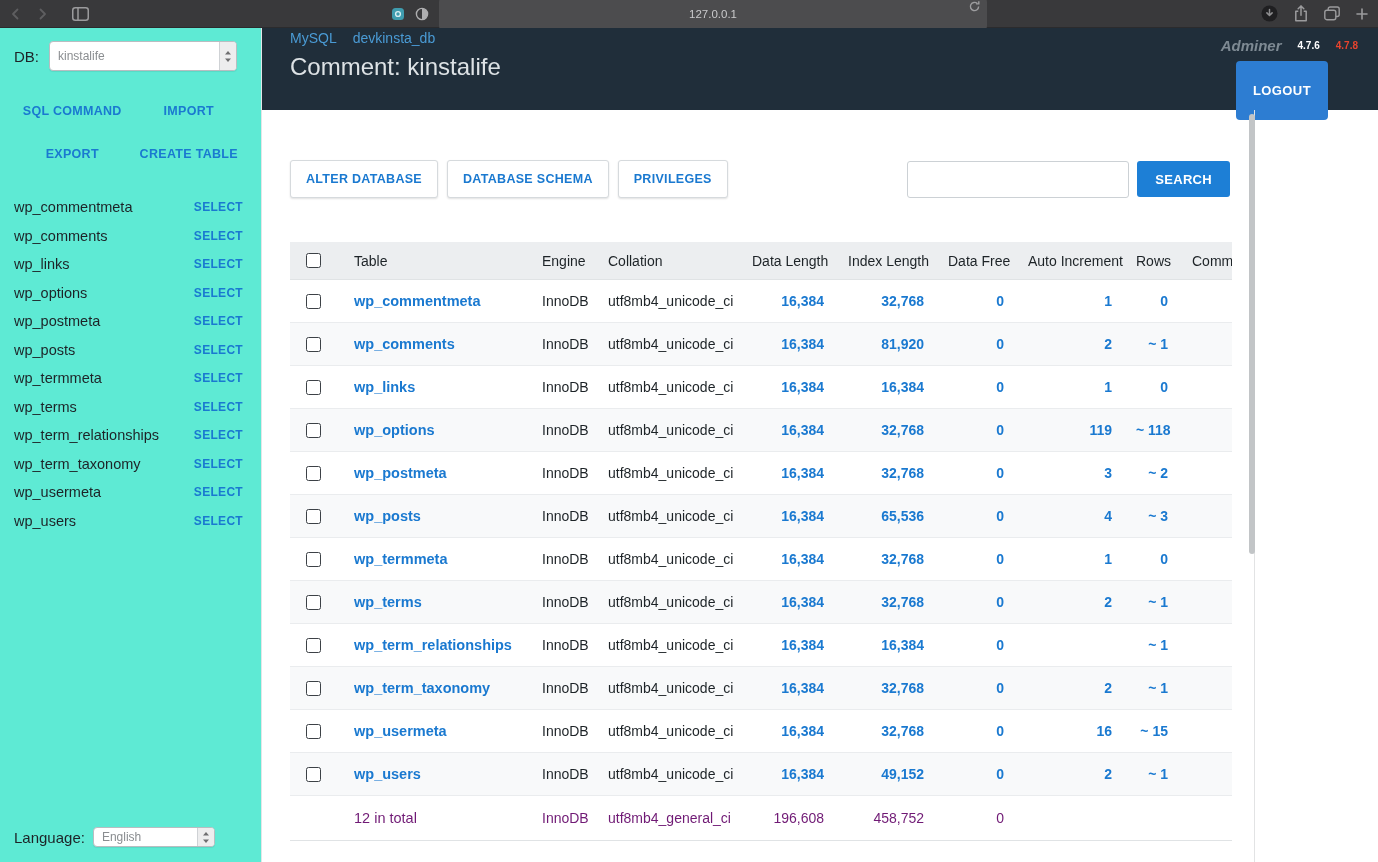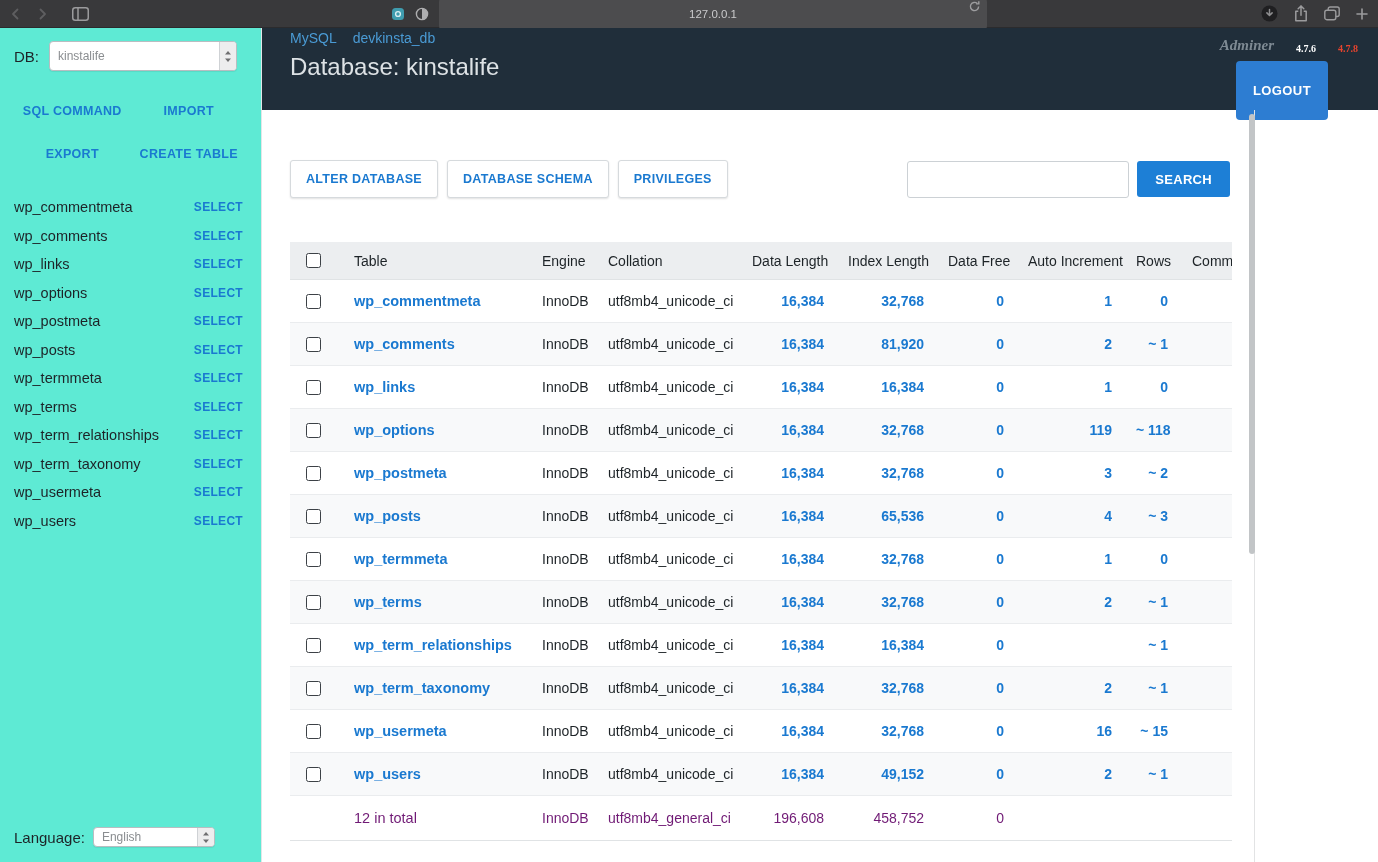--- a/index.html
+++ b/index.html
@@ -48,21 +48,21 @@
 
   
   .main { flex:1; min-width:0; position:relative; display:flex; flex-direction:column; background:#fff; }
   .page-header { flex:0 0 82px; height:82px; background:#202e3a; display:flex;
     justify-content:space-between; padding-left:28px; }
   .ph-left { padding-top:2px; }
   .bc { display:flex; gap:16px; font-size:14px; }
   .bc-link { color:#4a9bd5; cursor:pointer; text-decoration:none; }
   .page-title { margin-top:7px; font-size:24px; font-weight:400; color:#dde2e5; }
   .ph-right { display:flex; flex-direction:column; align-items:flex-end; padding:9px 20px 0 0; }
-  .brand-line { display:flex; align-items:flex-end; gap:22px;font-family:Liberation Serif, serif; }
+  .brand-line { display:flex; align-items:center; gap:16px; }
   .brand { font-style:italic; font-weight:700; font-size:15px; color:#7e8a93; }
   .ver { font-size:10px; font-weight:700; color:#ffffff; }
   .newver { font-size:10px; font-weight:700; color:#e8442e; cursor:pointer; }
   .logout-btn { margin-top:7px; margin-right:30px; background:#2d7dd2; color:#fff; border:none;
     border-radius:4px; font-size:13px; font-weight:700; letter-spacing:.4px; padding:22px 17px;
     cursor:pointer; font-family:inherit; }
 
   .content { flex:1; padding:50px 0 0 28px; }
   .toolbar { display:flex; align-items:center; width:940px; }
   .btn { background:#fff; border:1px solid #d6dadd; border-radius:3px; padding:11px 15px;
@@ -276,21 +276,21 @@
       </div>
     </aside>
 
     <div class="main">
       <header class="page-header">
         <div class="ph-left">
           <div class="bc">
             <a class="bc-link">MySQL</a>
             <a class="bc-link">devkinsta_db</a>
           </div>
-          <h1 class="page-title">Database: kinstalife</h1>
+          <h1 class="page-title">Comment: kinstalife</h1>
         </div>
         <div class="ph-right">
           <div class="brand-line">
             <span class="brand">Adminer</span>
             <span class="ver">4.7.6</span>
             <span class="newver">4.7.8</span>
           </div>
           <button class="logout-btn">LOGOUT</button>
         </div>
       </header>

